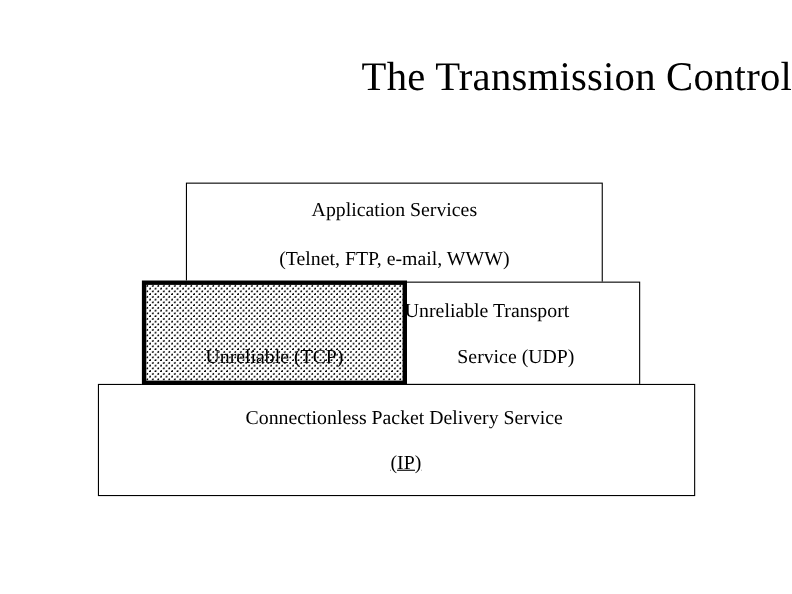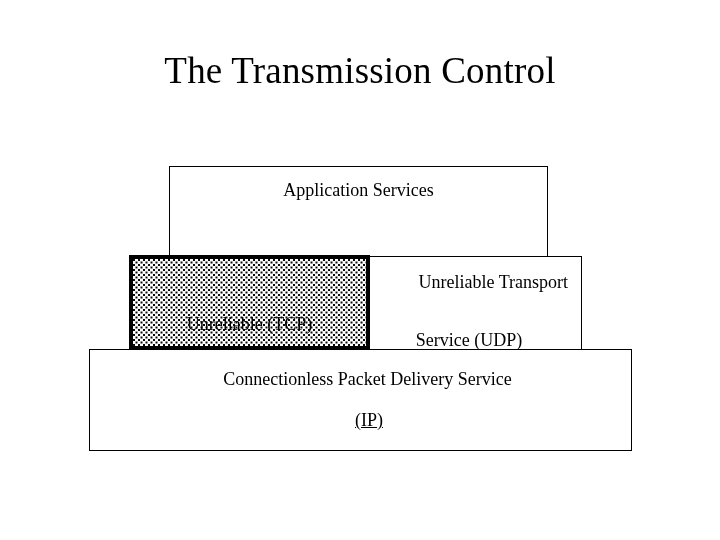--- a/index.html
+++ b/index.html
@@ -25,20 +25,21 @@
     width: 720px;
     text-align: center;
     font-size: 37px;
     line-height: 54px;
     letter-spacing: 0.2px;
     color: #000000;
   }
   #title .tline {
     display: block;
     white-space: nowrap;
+    text-align: right;
   }
 
   
   #diagram {
     position: absolute;
     left: 0;
     top: 0;
     width: 720px;
     height: 463px;
   }
@@ -97,22 +98,22 @@
     white-space: nowrap;
     color: #000000;
   }
 
   .lbl-app-1   { left: 169px; top: 179px; width: 379px; }
   .lbl-app-2   { left: 169px; top: 224px; width: 379px; }
 
   .lbl-tcp-1   { left: 133px; top: 271px; width: 233px; }
   .lbl-tcp-2   { left: 133px; top: 313px; width: 233px; }
 
-  .lbl-udp-1   { left: 368px; top: 271px; width: 200px; text-align: right; }
-  .lbl-udp-2   { left: 368px; top: 313px; width: 202px; margin-top: 16px; }
+  .lbl-udp-1   { left: 368px; top: 271px; width: 200px; text-align: left; }
+  .lbl-udp-2   { left: 368px; top: 313px; width: 202px; }
 
   .lbl-ip-1    { left: 89px; top: 368px; width: 557px; }
   .lbl-ip-2    { left: 89px; top: 409px; width: 560px; text-decoration: underline; }
 </style>
 </head>
 <body>
 
 <div id="slide">
 
   <div id="title">
@@ -123,20 +124,21 @@
 
     <div class="layer-box box-app"></div>
 
     <div class="layer-box box-udp"></div>
 
     <div class="layer-box box-ip"></div>
 
     <div class="box-tcp"></div>
 
     <div class="lbl lbl-app-1">Application Services</div>
+    <div class="lbl lbl-app-2">(Telnet, FTP, e-mail, WWW)</div>
 
     <div class="lbl lbl-tcp-2">Unreliable (TCP)</div>
 
     <div class="lbl lbl-udp-1">Unreliable Transport</div>
     <div class="lbl lbl-udp-2">Service (UDP)</div>
 
     <div class="lbl lbl-ip-1">Connectionless Packet Delivery Service</div>
     <div class="lbl lbl-ip-2">(IP)</div>
 
   </div>

